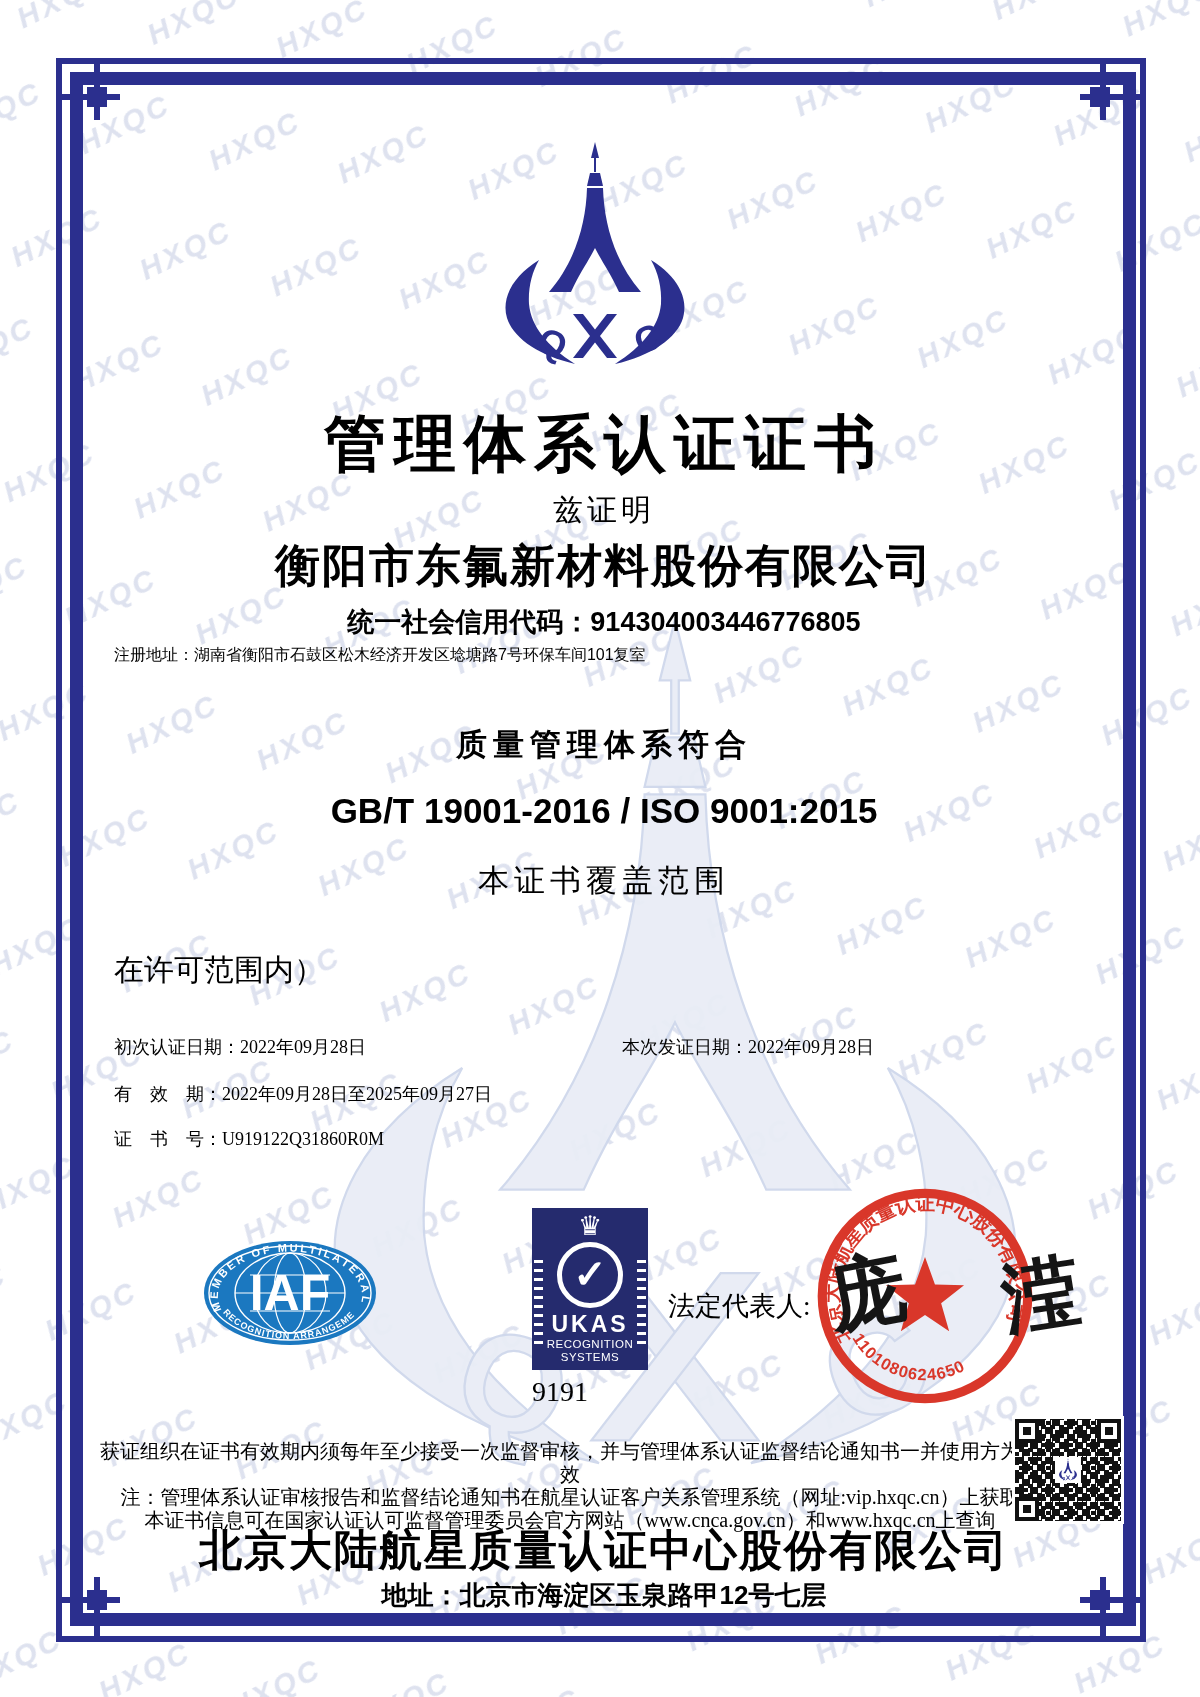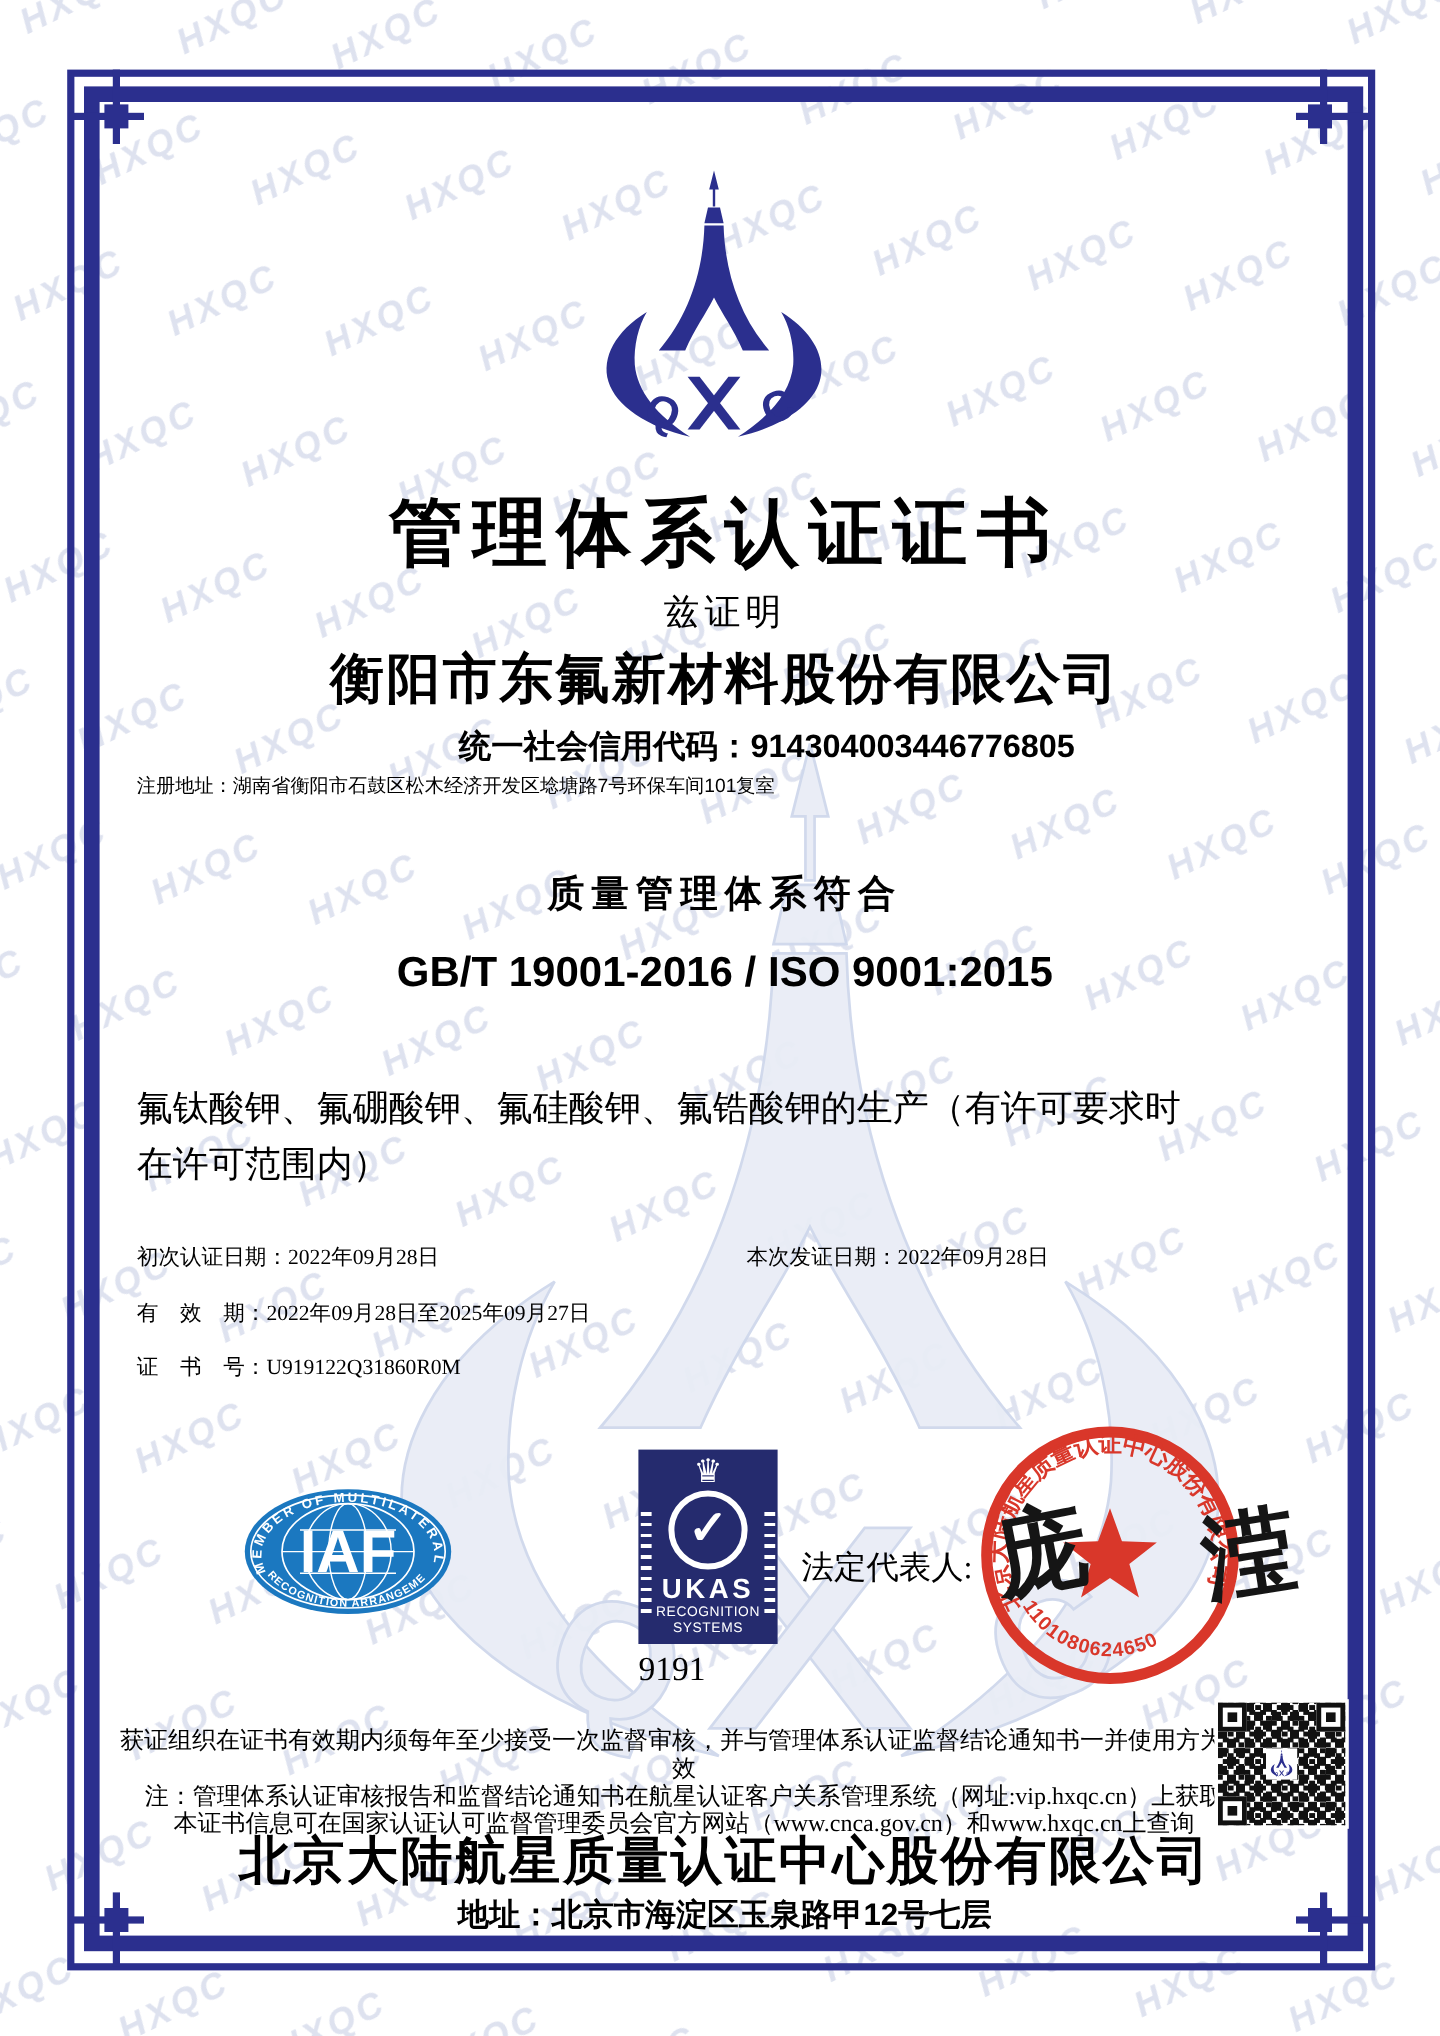--- a/index.html
+++ b/index.html
@@ -17,21 +17,21 @@
   .border-inner{position:absolute;left:70px;top:72px;width:1066px;height:1554px;
     border:13px solid #2b2f8e;box-sizing:border-box;z-index:1;}
   .stub{position:absolute;background:#2b2f8e;z-index:1;}
 
   
   .center{position:absolute;left:84px;width:1040px;text-align:center;z-index:2;}
   .left{position:absolute;z-index:2;}
   .title{top:402px;font-family:Liberation Sans, sans-serif;font-weight:900;font-size:62px;letter-spacing:8px;}
   .subtitle{top:490px;font-size:30px;letter-spacing:4px;}
   .company{top:536px;font-family:"Liberation Sans",sans-serif;font-weight:900;font-size:45px;letter-spacing:2px;}
-  .credit{top:604px;font-family:"Liberation Sans",sans-serif;font-weight:700;font-size:27px;margin-left:35px;}
+  .credit{top:604px;font-family:"Liberation Sans",sans-serif;font-weight:700;font-size:27px;}
   .addr{left:114px;width:980px;font-family:"Liberation Sans",sans-serif;font-size:16px;text-align:left;}
   .addr1{top:645px;} .addr2{top:673px;}
   .sys{top:724px;font-size:31px;font-weight:700;letter-spacing:6px;}
   .standard{top:791px;font-family:"Liberation Sans",sans-serif;font-weight:900;font-size:35px;}
   .scope-head{top:860px;font-size:31px;letter-spacing:5px;}
   .scope{left:114px;width:990px;font-size:30px;text-align:left;}
   .scope1{top:903px;} .scope2{top:950px;}
   .dateline{font-size:18px;}
   .d1{left:114px;top:1035px;} .d2{left:622px;top:1035px;}
   .d3{left:114px;top:1082px;} .d4{left:114px;top:1127px;}
@@ -124,21 +124,21 @@
     <use href="#hxqc-logo"></use>
   </svg>
 
   <div class="center title">管理体系认证证书</div>
   <div class="center subtitle">兹证明</div>
   <div class="center company">衡阳市东氟新材料股份有限公司</div>
   <div class="center credit">统一社会信用代码：914304003446776805</div>
   <div class="left addr addr1">注册地址：湖南省衡阳市石鼓区松木经济开发区埝塘路7号环保车间101复室</div>
   <div class="center sys">质量管理体系符合</div>
   <div class="center standard">GB/T 19001-2016 / ISO 9001:2015</div>
-  <div class="left scope scope1">氟钛酸钾、氟硼酸钾、氟硅酸钾、氟锆酸钾的生产（有许可要求时</div>
+  <div class="center scope-head">本证书覆盖范围</div>
   <div class="left scope scope2">在许可范围内）</div>
 
   <div class="left dateline d1">初次认证日期：2022年09月28日</div>
   <div class="left dateline d2">本次发证日期：2022年09月28日</div>
   <div class="left dateline d3">有　效　期：2022年09月28日至2025年09月27日</div>
   <div class="left dateline d4">证　书　号：U919122Q31860R0M</div>
 
   <svg class="abs z2" style="left:202px;top:1240px" width="176" height="106" viewBox="0 0 176 106">
     <defs>
       <path id="iafTop" d="M 20 70 A 72 44 0 1 1 156 70" fill="none"></path>

